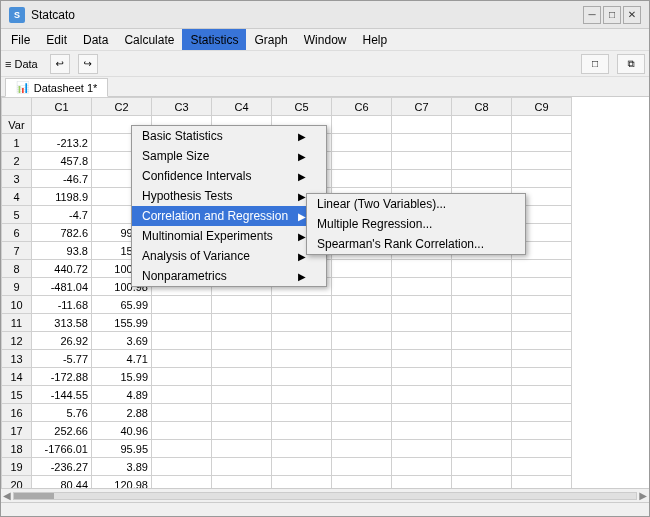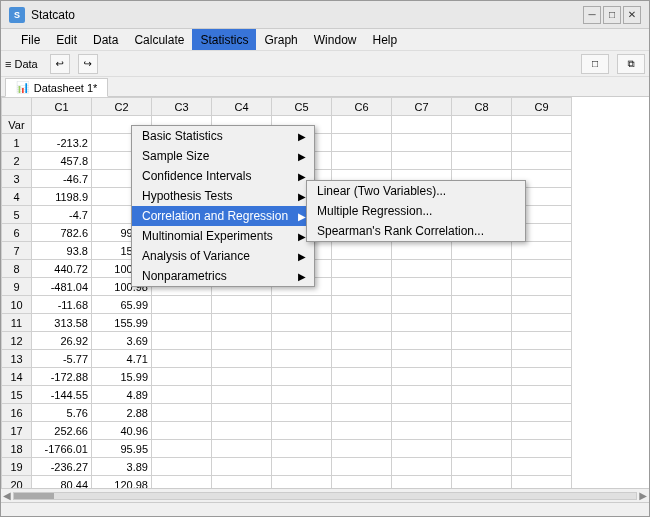--- a/index.html
+++ b/index.html
@@ -70,21 +70,21 @@
       cursor: pointer;
       color: #333;
     }
 
     
     .menu-bar {
       background: #f0f0f0;
       border-bottom: 1px solid #ddd;
       display: flex;
       align-items: center;
-      padding: 0 12px;
+      padding: 0 2px;
       height: 22px;
     }
 
     .menu-item {
       padding: 2px 8px;
       cursor: pointer;
       font-size: 12px;
       color: #000;
       height: 100%;
       display: flex;
@@ -231,21 +231,21 @@
       position: absolute;
       background: #f0f0f0;
       border: 1px solid #999;
       box-shadow: 2px 2px 5px rgba(0,0,0,0.3);
       min-width: 180px;
       pointer-events: auto;
       z-index: 200;
     }
 
     .dropdown-menu .menu-row {
-      padding: 3px 8px 3px 10px;
+      padding: 3px 20px 3px 10px;
       display: flex;
       align-items: center;
       justify-content: space-between;
       cursor: pointer;
       font-size: 12px;
       white-space: nowrap;
     }
 
     .dropdown-menu .menu-row.highlighted {
       background: #3874d8;
@@ -642,21 +642,21 @@
         <div class="menu-row">
           <span>Analysis of Variance</span>
           <span class="arrow">▶</span>
         </div>
         <div class="menu-row">
           <span>Nonparametrics</span>
           <span class="arrow">▶</span>
         </div>
       </div>
 
-      <div class="submenu2" style="top: 103px; left: 305px; text-align: right;">
+      <div class="submenu2" style="top: 116px; left: 305px; text-align: right;">
         <div class="menu-row">
           <span>Linear (Two Variables)...</span>
         </div>
         <div class="menu-row">
           <span>Multiple Regression...</span>
         </div>
         <div class="menu-row">
           <span>Spearman's Rank Correlation...</span>
         </div>
       </div>

